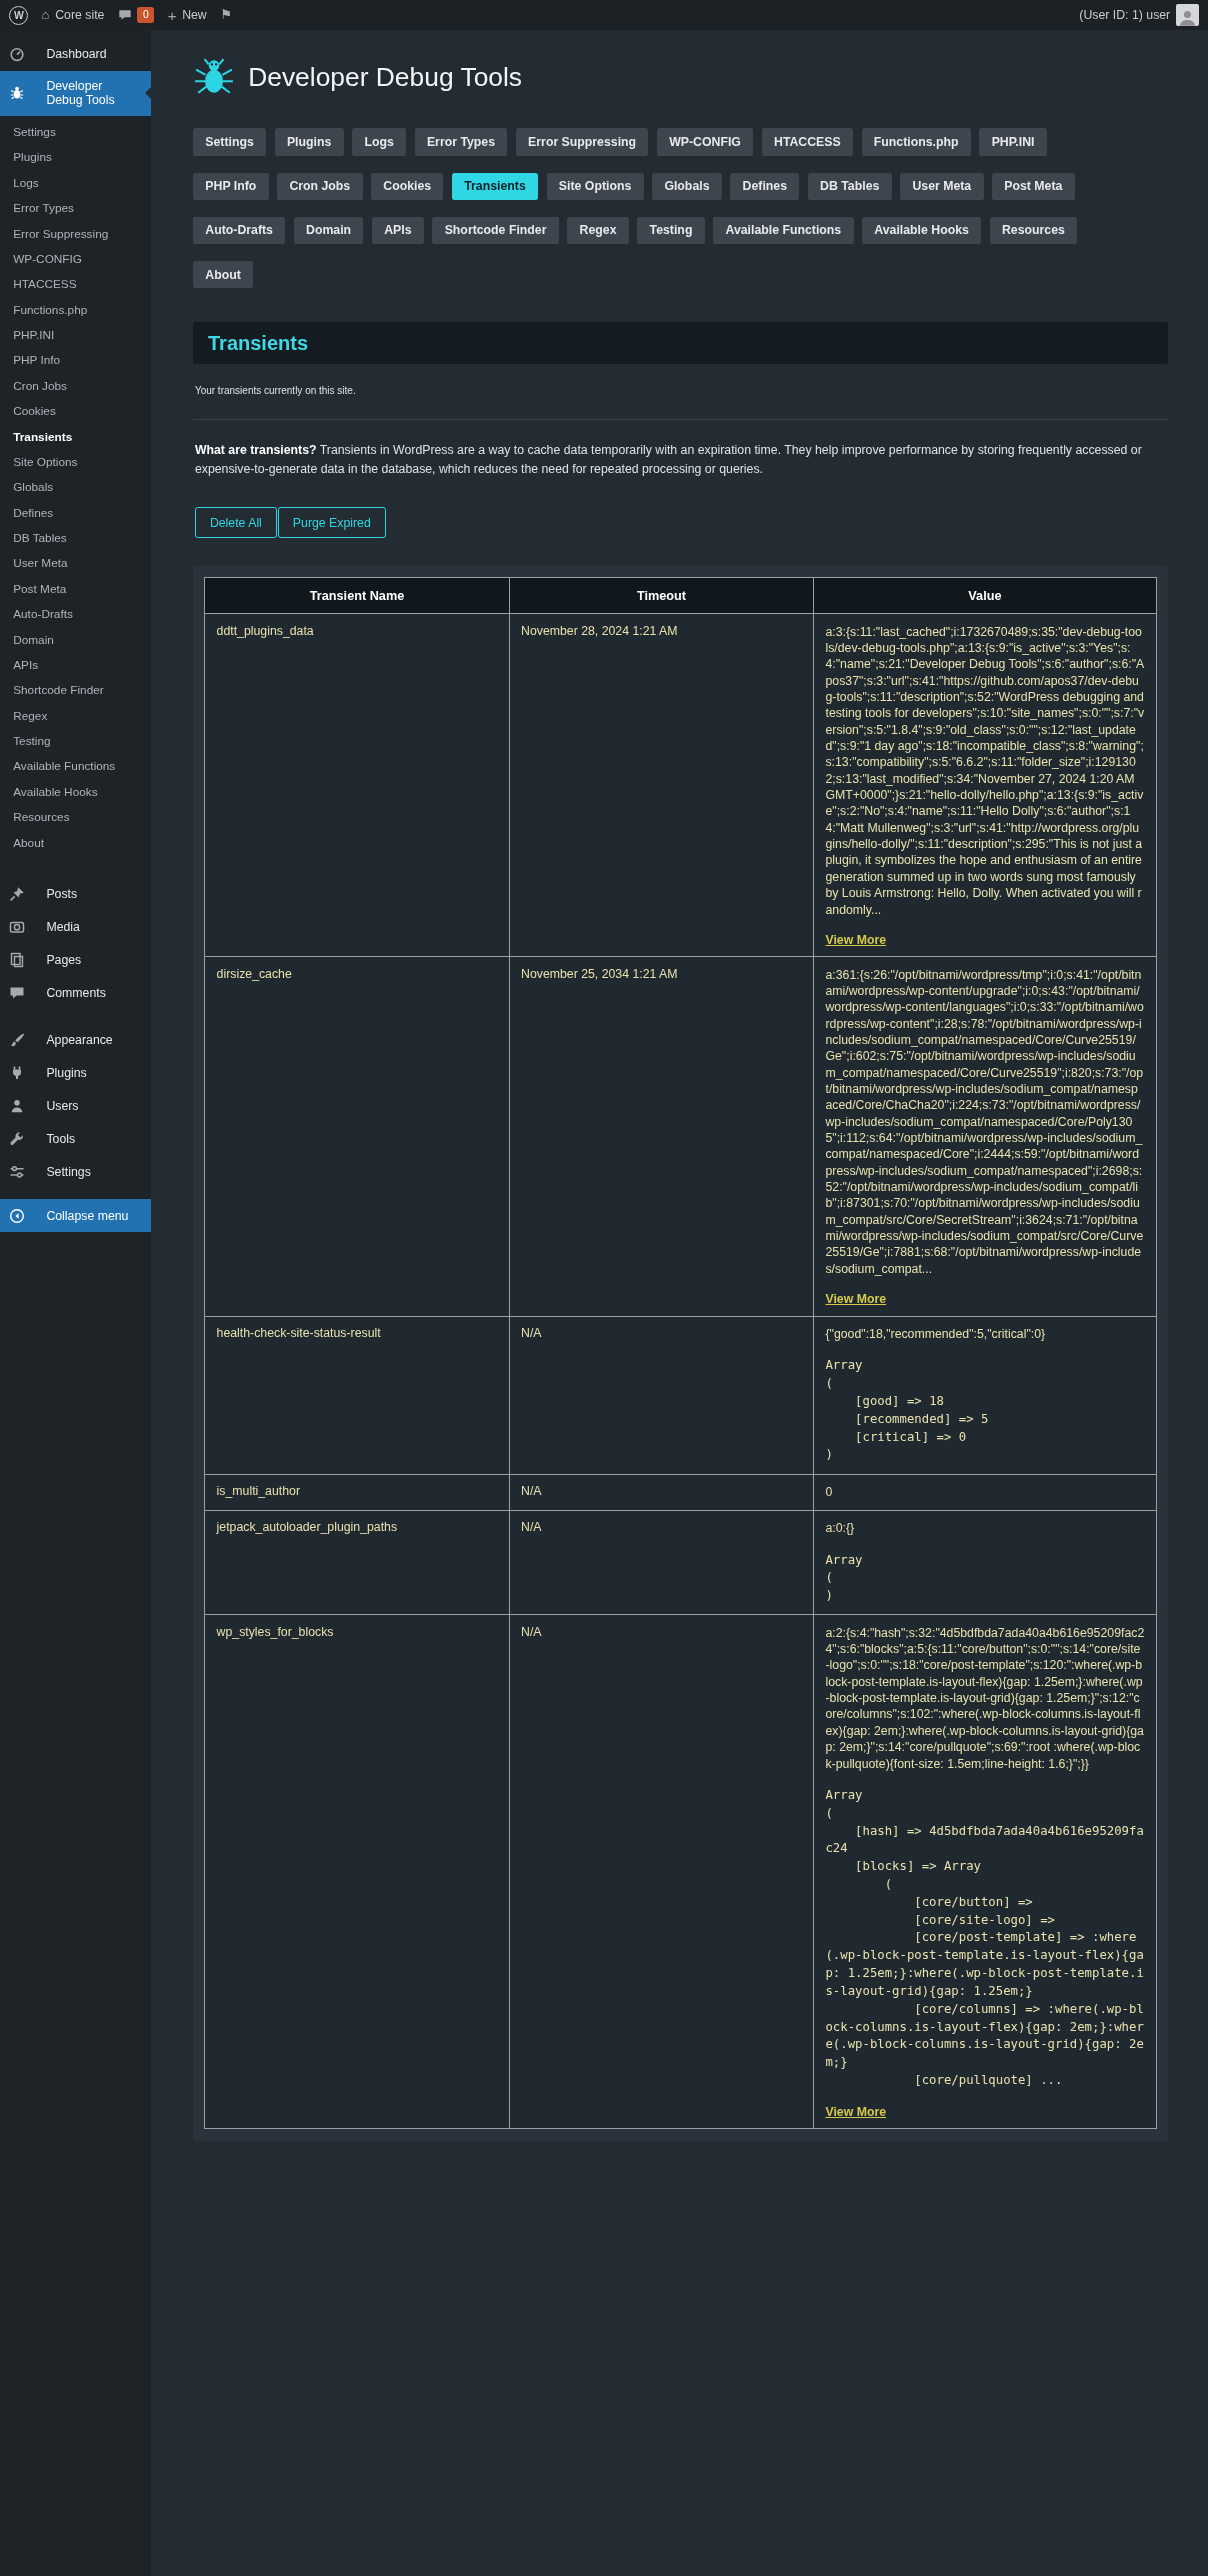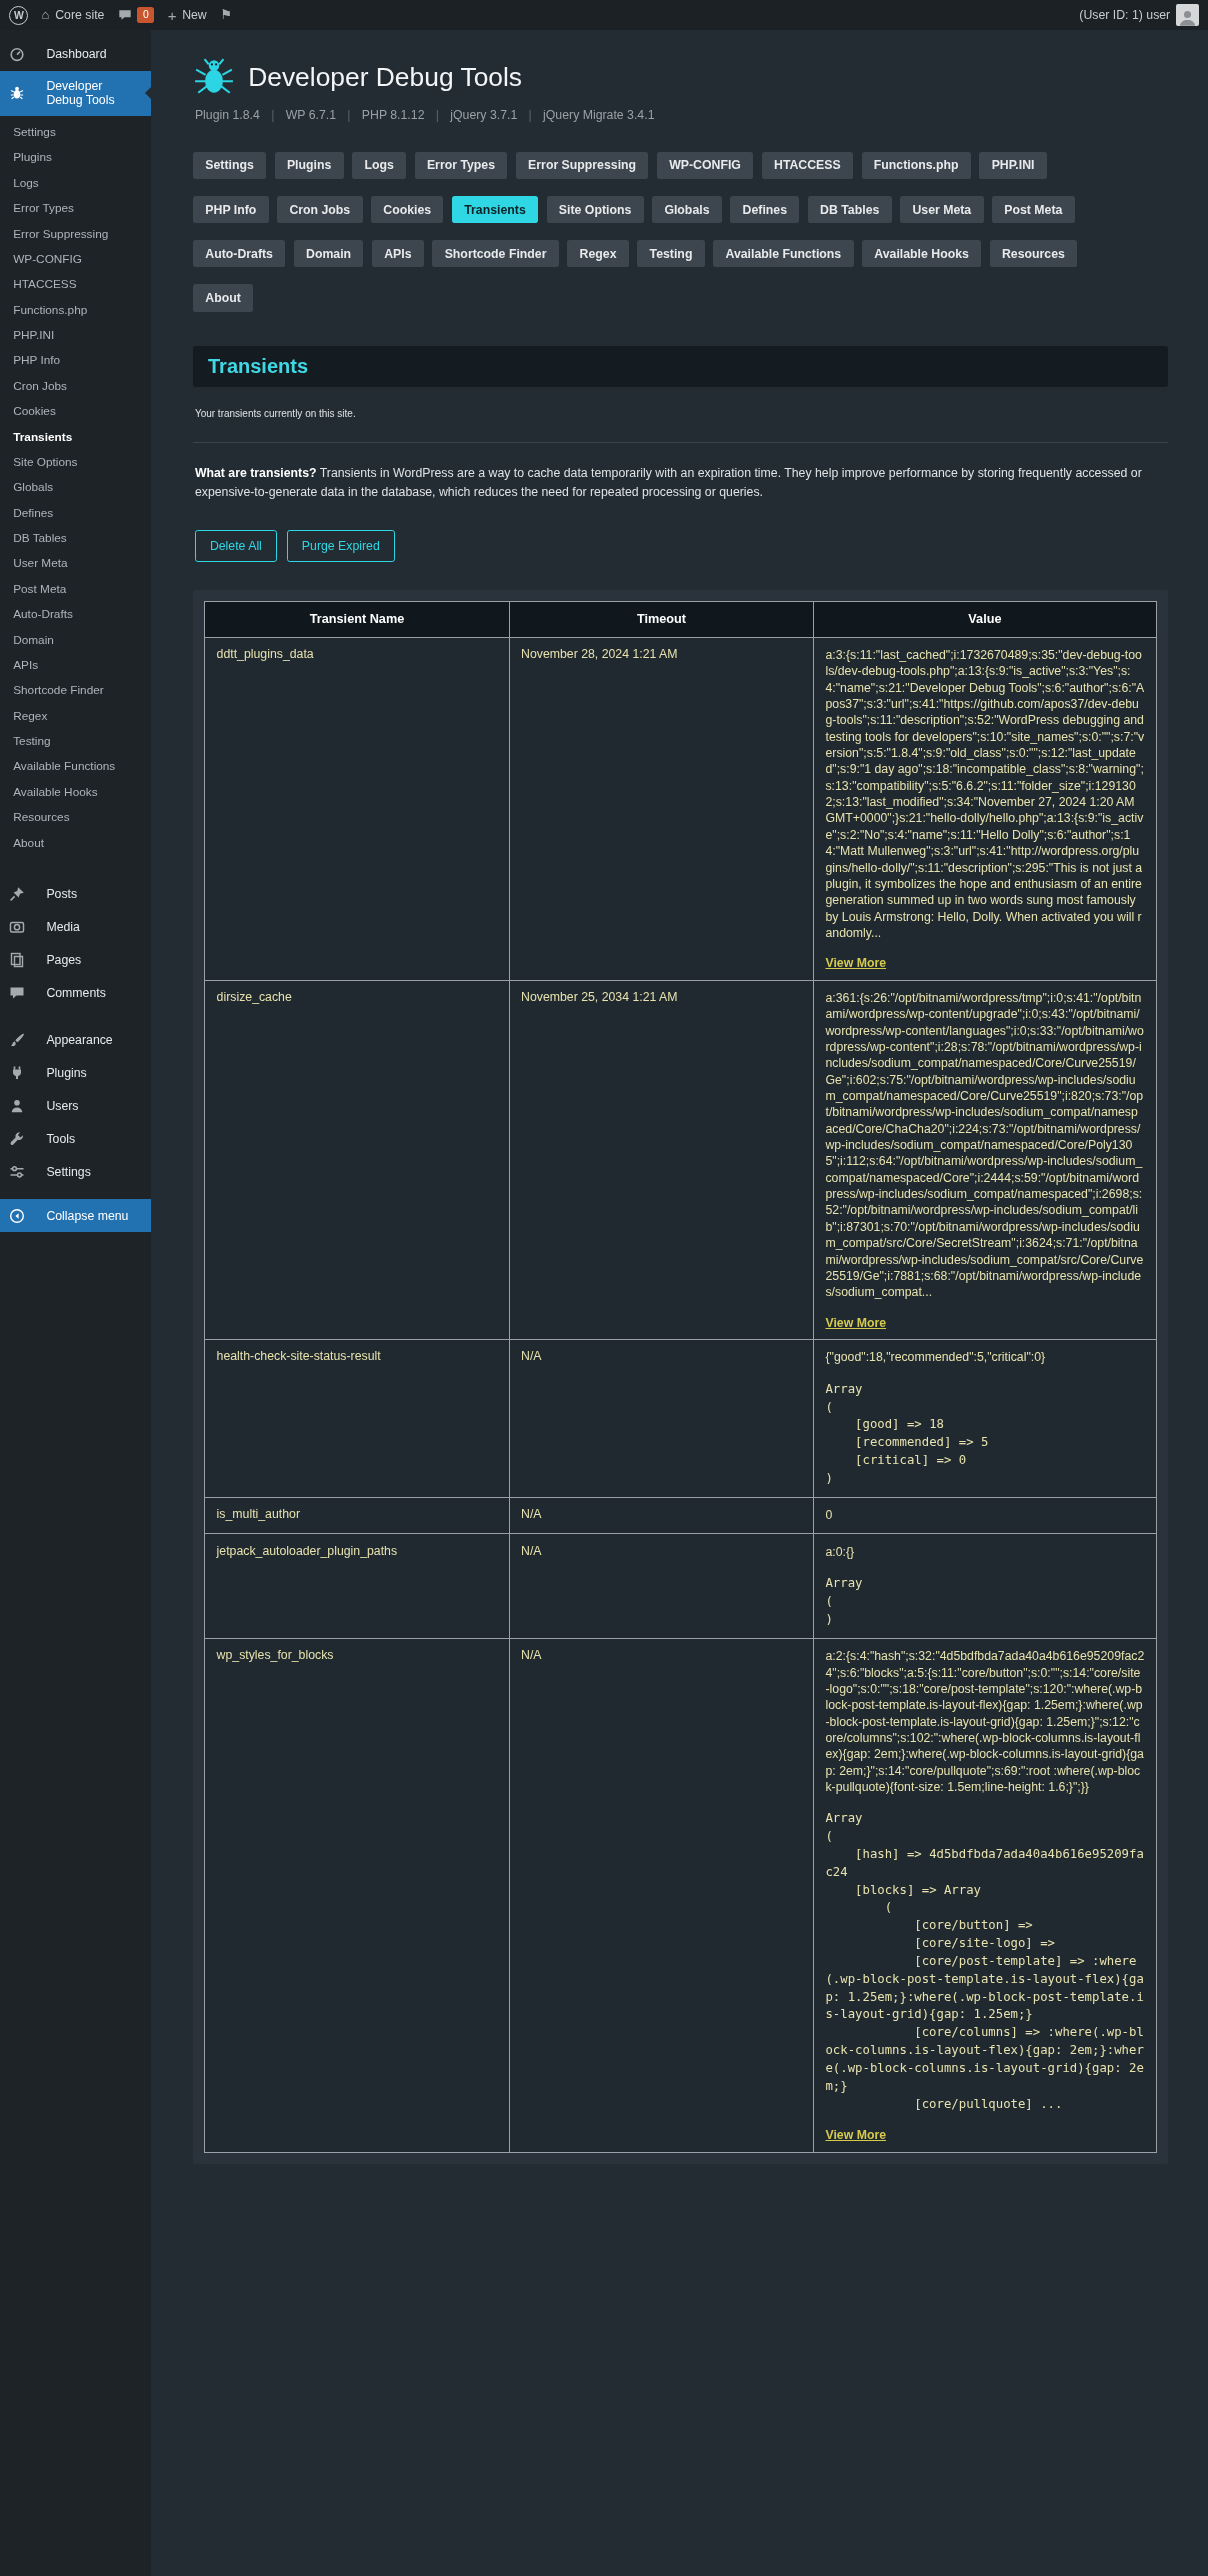--- a/index.html
+++ b/index.html
@@ -65,21 +65,21 @@
   .tab{background:var(--tab-bg);color:var(--tab-text);border:none;border-radius:2.8px;padding:6.6px 12.3px;font-size:12.3px;font-weight:bold;font-family:inherit;cursor:pointer;}
   .tab.active{background:var(--accent);color:var(--accent-dark);}
   .flex-break{flex-basis:100%;height:0;}
 
   .section-heading{margin:34px 0 0;background:var(--heading-bg);border-radius:2.8px;padding:9.4px 15px;font-size:20px;font-weight:bold;color:#3fd8e4;}
   .subtitle{margin:21px 1.9px 0;font-size:10px;color:var(--text);}
   .rule{border:none;border-top:0.9px solid #3a434b;margin:22.7px 0 21px;}
   .info{margin:0 1.9px 24.5px;font-size:12.3px;line-height:1.55;color:var(--text);}
   .info strong{color:#fff;}
 
-  .actions{display:flex;gap:10px;margin:3.8px 1.9px 0;}
+  .actions{display:flex;gap:1px;margin:3.8px 1.9px 0;}
   .btn-outline{background:transparent;border:1.4px solid var(--accent);color:var(--accent);border-radius:2.8px;padding:7.6px 14px;font-size:12.3px;font-family:inherit;cursor:pointer;}
 
   .table-panel{margin-top:28px;background:var(--panel-bg);padding:11.3px;border-radius:1.9px;}
   table.transients{width:100%;border-collapse:collapse;background:var(--tbl-bg);border:0.9px solid var(--tbl-border);}
   table.transients th{background:var(--tbl-head);color:#fff;font-size:12.7px;font-weight:bold;text-align:center;padding:10.4px 9.4px;border:0.9px solid var(--tbl-border);}
   table.transients td{border:0.9px solid var(--tbl-border);padding:9.4px 11.3px;vertical-align:top;font-size:12.3px;color:var(--val);}
   .val{word-break:break-all;line-height:1.33;}
   pre.arr{margin:15px 0 0;font-family:"DejaVu Sans Mono","Liberation Mono",monospace;font-size:12.3px;line-height:1.45;white-space:pre-wrap;word-break:break-all;color:var(--val);}
   a.view-more{display:inline-block;margin-top:15px;color:var(--yellow);text-decoration:underline;font-weight:bold;font-size:12.3px;cursor:pointer;}
 
@@ -315,23 +315,20 @@
       <svg width="42" height="42" viewBox="0 0 40 40">
         <g stroke="#2bd5e3" stroke-width="2" fill="none">
           <path d="M12 18L3 13M12 24H2M13 29l-8 6M28 18l9-5M28 24h10M27 29l8 6M15 8l-4-5M25 8l4-5"></path>
         </g>
         <ellipse cx="20" cy="24" rx="8.5" ry="11" fill="#2bd5e3"></ellipse>
         <circle cx="20" cy="9" r="5" fill="#2bd5e3"></circle>
         <circle cx="18" cy="8" r="1.1" fill="#10262b"></circle>
         <circle cx="22" cy="8" r="1.1" fill="#10262b"></circle>
       </svg>
       <h1 class="plugin-title">Developer Debug Tools</h1>
-    </div>
-    <div class="plugin-meta">
-      <span class="meta-item">Plugin 1.8.4</span><span class="meta-item">WP 6.7.1</span><span class="meta-item">PHP 8.1.12</span><span class="meta-item">jQuery 3.7.1</span><span class="meta-item">jQuery Migrate 3.4.1</span>
     </div>
 
     <div class="tabs">
       <button class="tab">Settings</button>
       <button class="tab">Plugins</button>
       <button class="tab">Logs</button>
       <button class="tab">Error Types</button>
       <button class="tab">Error Suppressing</button>
       <button class="tab">WP-CONFIG</button>
       <button class="tab">HTACCESS</button>

